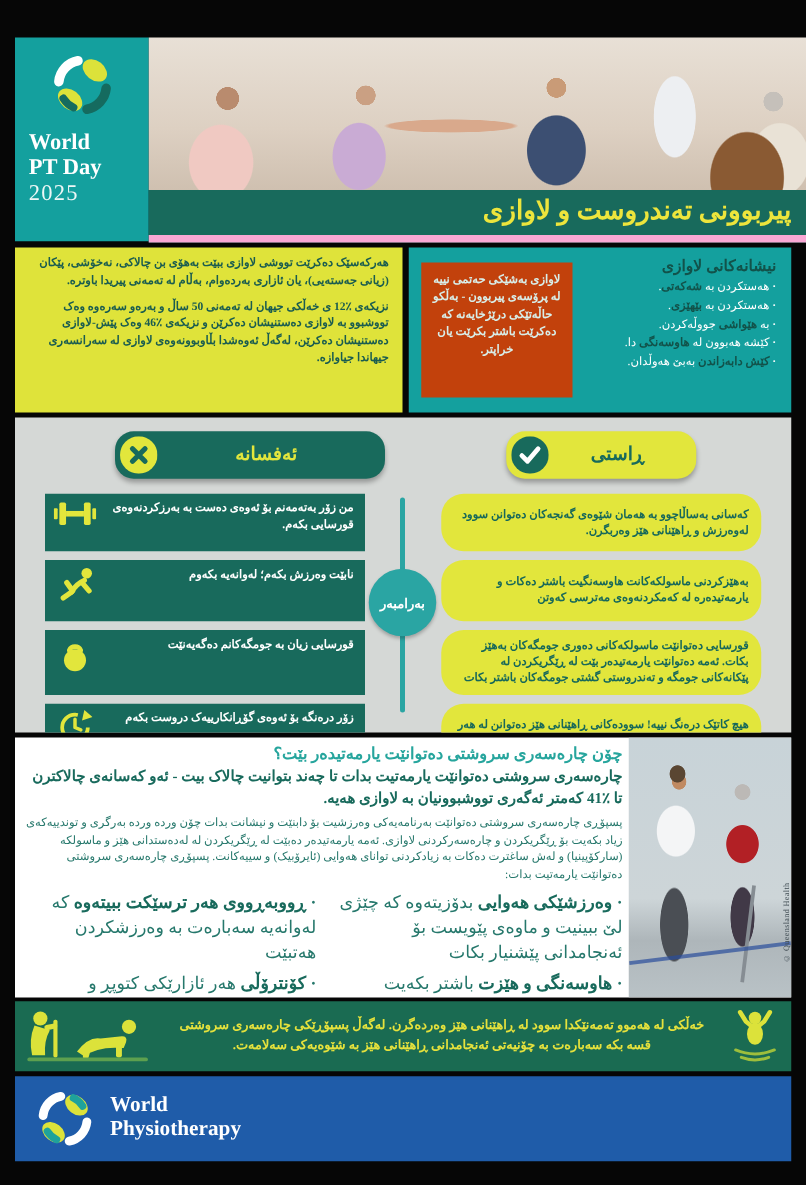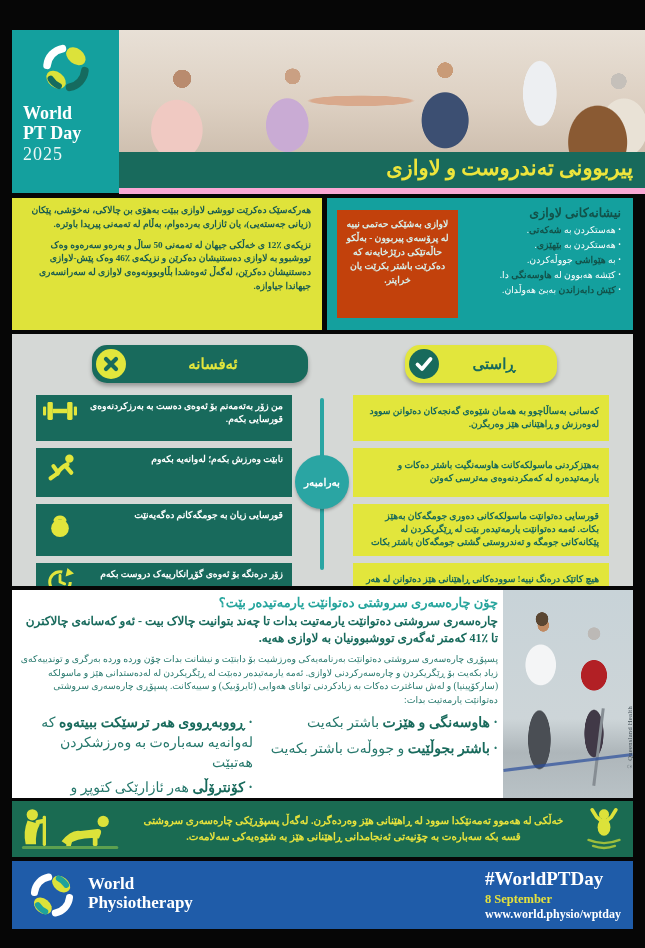--- a/index.html
+++ b/index.html
@@ -53,21 +53,21 @@
   .pill .badge{position:absolute;left:4px;top:4px;width:30px;height:30px;}
   .pill .lbl{display:block;line-height:38px;text-align:center;padding-left:26px;font-weight:bold;font-size:15px;}
   .myth-pill .lbl{color:#E2E63C;}
   .fact-pill .lbl{color:#186A5C;}
   .vs-rows{left:24px;top:61px;width:573px;display:grid;grid-template-columns:256px 1fr 256px;row-gap:7px;}
   .mbox{background:#186A5C;color:#fff;display:flex;align-items:flex-start;direction:rtl;
     padding:5px 9px 14px 5px;box-sizing:border-box;font-size:9.2px;font-weight:bold;line-height:1.45;}
   .mbox .txt{flex:1;text-align:right;}
   .mbox .mic{width:38px;flex:0 0 38px;display:flex;justify-content:center;align-items:center;}
   .fbox{background:#E2E63C;color:#17685A;display:flex;align-items:center;direction:rtl;
-    padding:6px 10px;box-sizing:border-box;font-size:9.2px;font-weight:bold;line-height:1.45;text-align:right;}
+    padding:6px 10px;box-sizing:border-box;font-size:9.2px;font-weight:bold;line-height:1.45;text-align:right;border-radius:18px;}
   .vs-line{left:308px;top:64px;width:4px;height:172px;background:#2AA5A3;border-radius:2px;}
   .vs-circle{left:283px;top:121px;width:54px;height:54px;border-radius:50%;background:#2AA5A3;
     color:#fff;font-weight:bold;font-size:10.5px;display:flex;align-items:center;justify-content:center;direction:rtl;
     box-shadow:0 2px 3px rgba(0,0,0,.25);}
 
   
   .physio{left:12px;top:590px;width:621px;height:208px;background:#fff;overflow:hidden;}
   .physio-content{left:8px;top:5px;width:478px;direction:rtl;}
   .physio-content h2{margin:0 0 2px 0;font-size:13px;color:#26A59D;}
   .ph-intro{margin:0 0 6px 0;font-size:12px;font-weight:bold;color:#186A5C;line-height:1.4;}
@@ -239,20 +239,21 @@
     <div class="abs vs-circle">بەرامبەر</div>
   </div>
 
   <div class="abs physio">
     <div class="abs physio-content">
       <h2>چۆن چارەسەری سروشتی دەتوانێت یارمەتیدەر بێت؟</h2>
       <p class="ph-intro">چارەسەری سروشتی دەتوانێت یارمەتیت بدات تا چەند بتوانیت چالاک بیت - ئەو کەسانەی چالاکترن تا ٪41 کەمتر ئەگەری تووشبوونیان بە لاوازی هەیە.</p>
       <p class="ph-para">پسپۆڕی چارەسەری سروشتی دەتوانێت بەرنامەیەکی وەرزشیت بۆ دابنێت و نیشانت بدات چۆن وردە وردە بەرگری و توندییەکەی زیاد بکەیت بۆ ڕێگریکردن و چارەسەرکردنی لاوازی. ئەمە یارمەتیدەر دەبێت لە ڕێگریکردن لە لەدەستدانی هێز و ماسولکە (سارکۆپینیا) و لەش ساغترت دەکات بە زیادکردنی توانای هەوایی (ئایرۆبیک) و سییەکانت. پسپۆڕی چارەسەری سروشتی دەتوانێت یارمەتیت بدات:</p>
       <div class="ph-bullets">
         <div>
+          <div class="bi"><span></span><b>وەرزشێکی هەوایی</b><span> بدۆزیتەوە کە چێژی لێ ببینیت و ماوەی پێویست بۆ ئەنجامدانی پێشنیار بکات</span></div>
           <div class="bi"><span></span><b>هاوسەنگی و هێزت</b><span> باشتر بکەیت</span></div>
           <div class="bi"><span></span><b>باشتر بجوڵێیت</b><span> و جووڵەت باشتر بکەیت</span></div>
         </div>
         <div>
           <div class="bi"><span></span><b>ڕووبەڕووی هەر ترسێکت ببیتەوە</b><span> کە لەوانەیە سەبارەت بە وەرزشکردن هەتبێت</span></div>
           <div class="bi"><span></span><b>کۆنترۆڵی</b><span> هەر ئازارێکی کتوپڕ و درێژخایەن بکەیت</span></div>
           <div class="bi"><span>بگەڕێیتەوە بۆ ئەو </span><b>چالاکیانەی چێژ لە ئەنجامدانیان</b><span> دەبینیت</span></div>
         </div>
       </div>
       <p class="ph-outro">پسپۆڕی چارەسەری سروشتی هەروەها لەگەڵ ئەندامانی تری تیمی تەندروستیت کاردەکات، وەک پزیشکەکان، چارەسەرکارانی پیشەیی، پسپۆڕانی خۆراک و ڕاوێژکاران، بۆ دۆزینەوەی خزمەتگوزاری و چارەسەری گونجاو بۆ تۆ.</p>
@@ -299,20 +300,15 @@
       <ellipse cx="19" cy="43" rx="12" ry="8.5" transform="rotate(38 19 43)" fill="#DCE23A"></ellipse>
       <path d="M9 27 A21 21 0 0 1 26 8.5" stroke="#FFFFFF" stroke-width="8.5" fill="none" stroke-linecap="round"></path>
       <path d="M51 33 A21 21 0 0 1 34 51.5" stroke="#FFFFFF" stroke-width="8.5" fill="none" stroke-linecap="round"></path>
       <path d="M13 42 A21 21 0 0 0 22 50" stroke="#1FA29B" stroke-width="7" fill="none" stroke-linecap="round"></path>
       <path d="M47 18 A21 21 0 0 0 38 10" stroke="#1FA29B" stroke-width="7" fill="none" stroke-linecap="round"></path>
     </svg>
     <div class="abs org">
       <div>World</div>
       <div>Physiotherapy</div>
     </div>
-    <div class="abs social">
-      <div class="hashtag">#WorldPTDay</div>
-      <div class="fdate">8 September</div>
-      <a class="furl" href="#">www.world.physio/wptday</a>
-    </div>
   </div>
 
 </div>
 
 </body></html>

